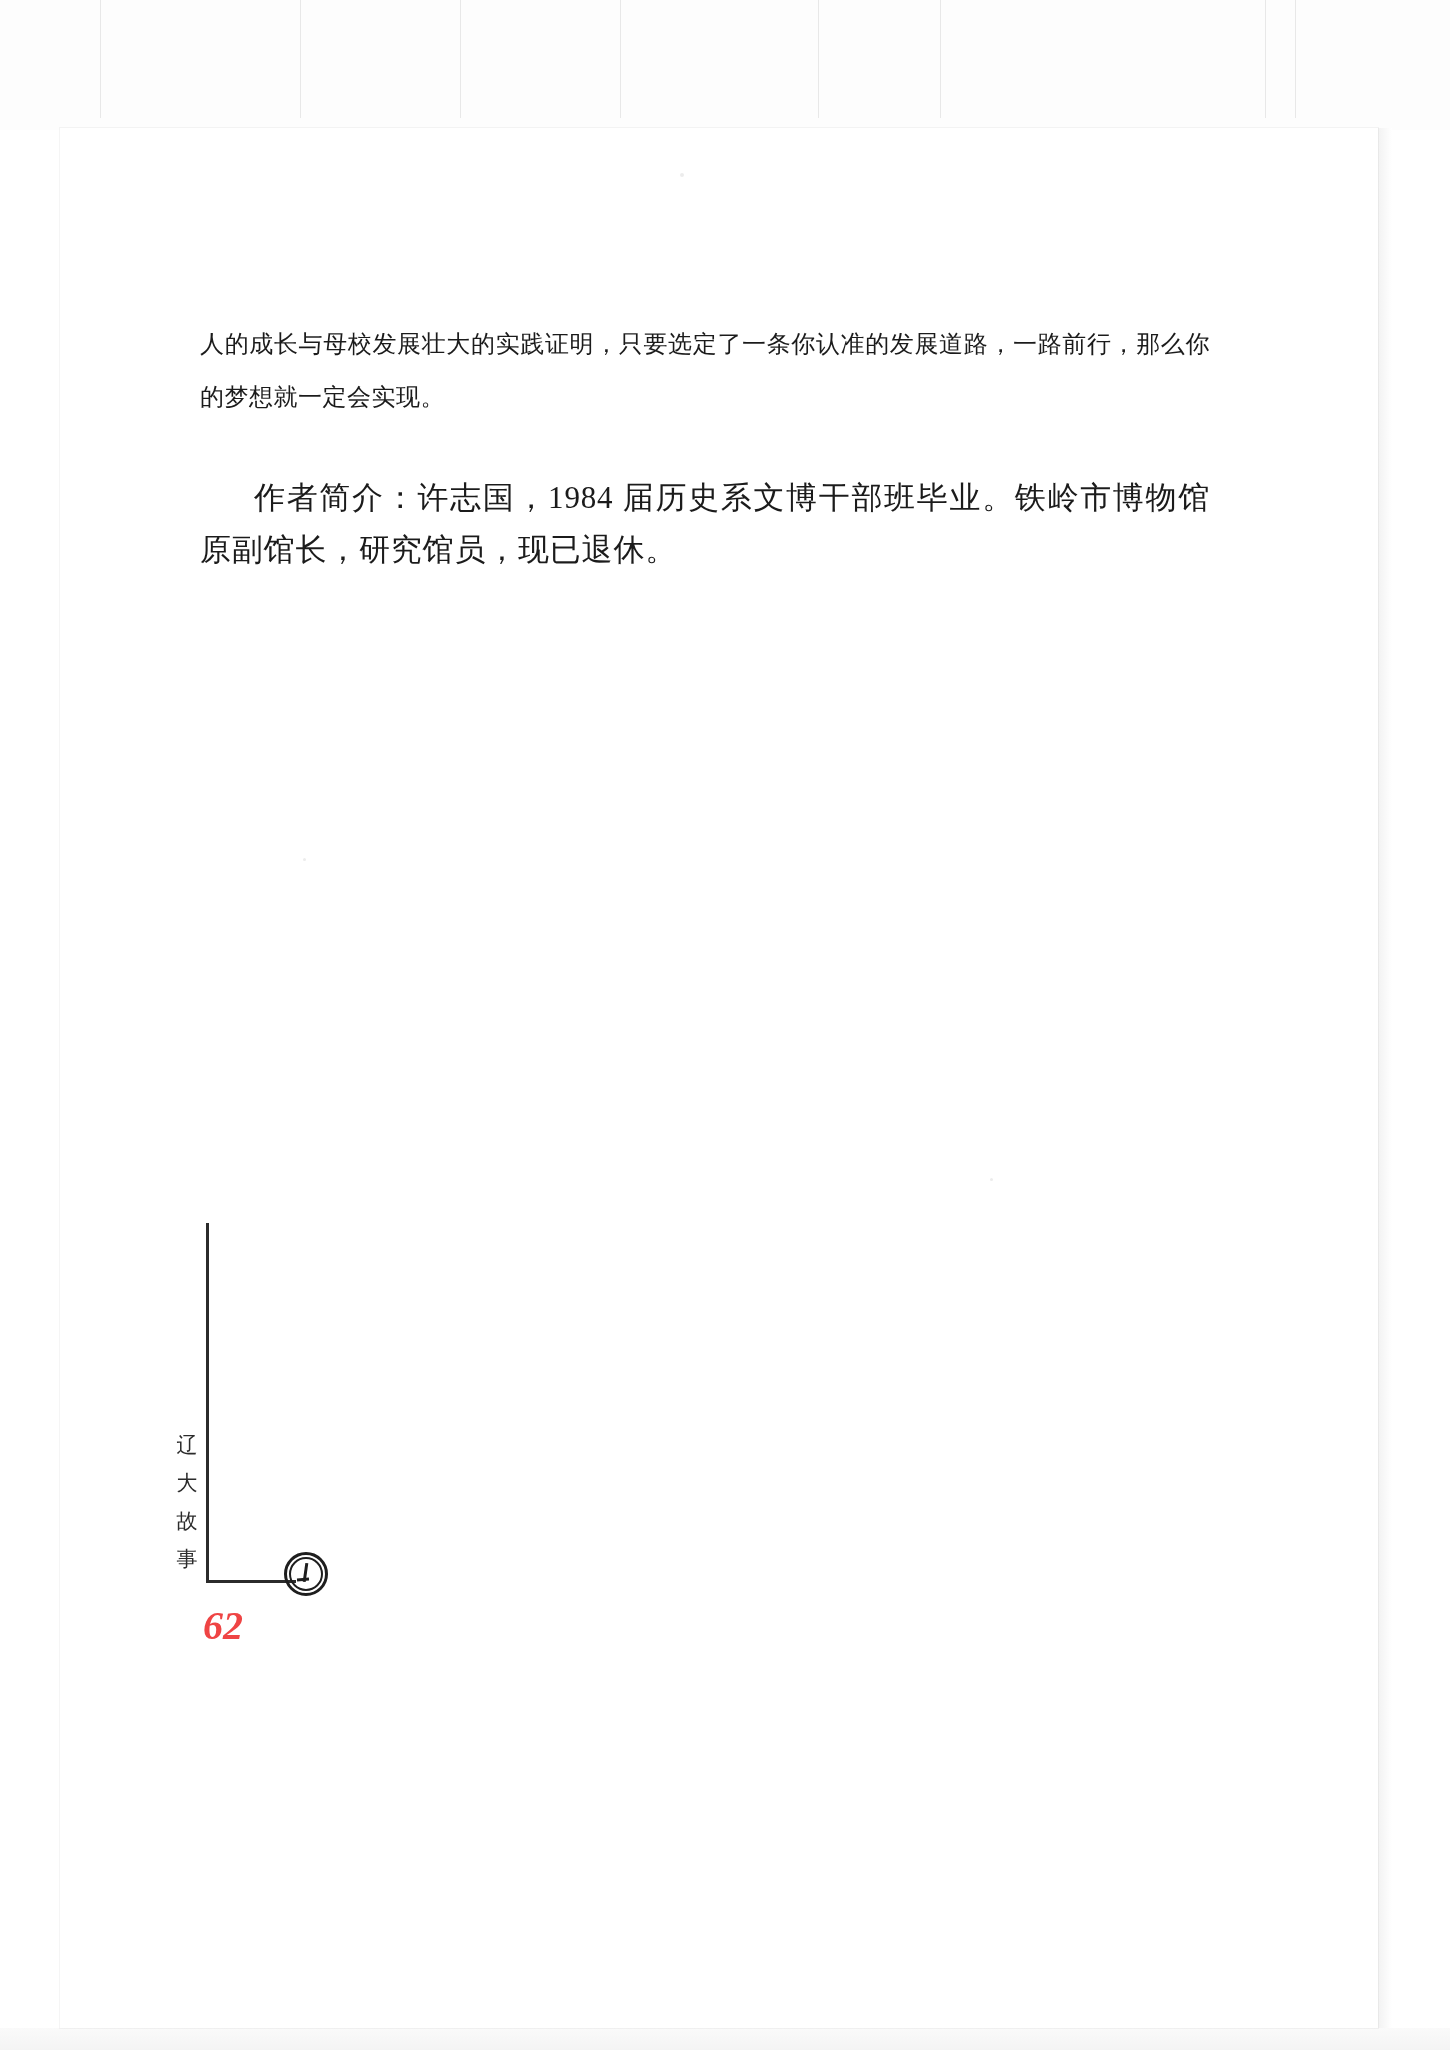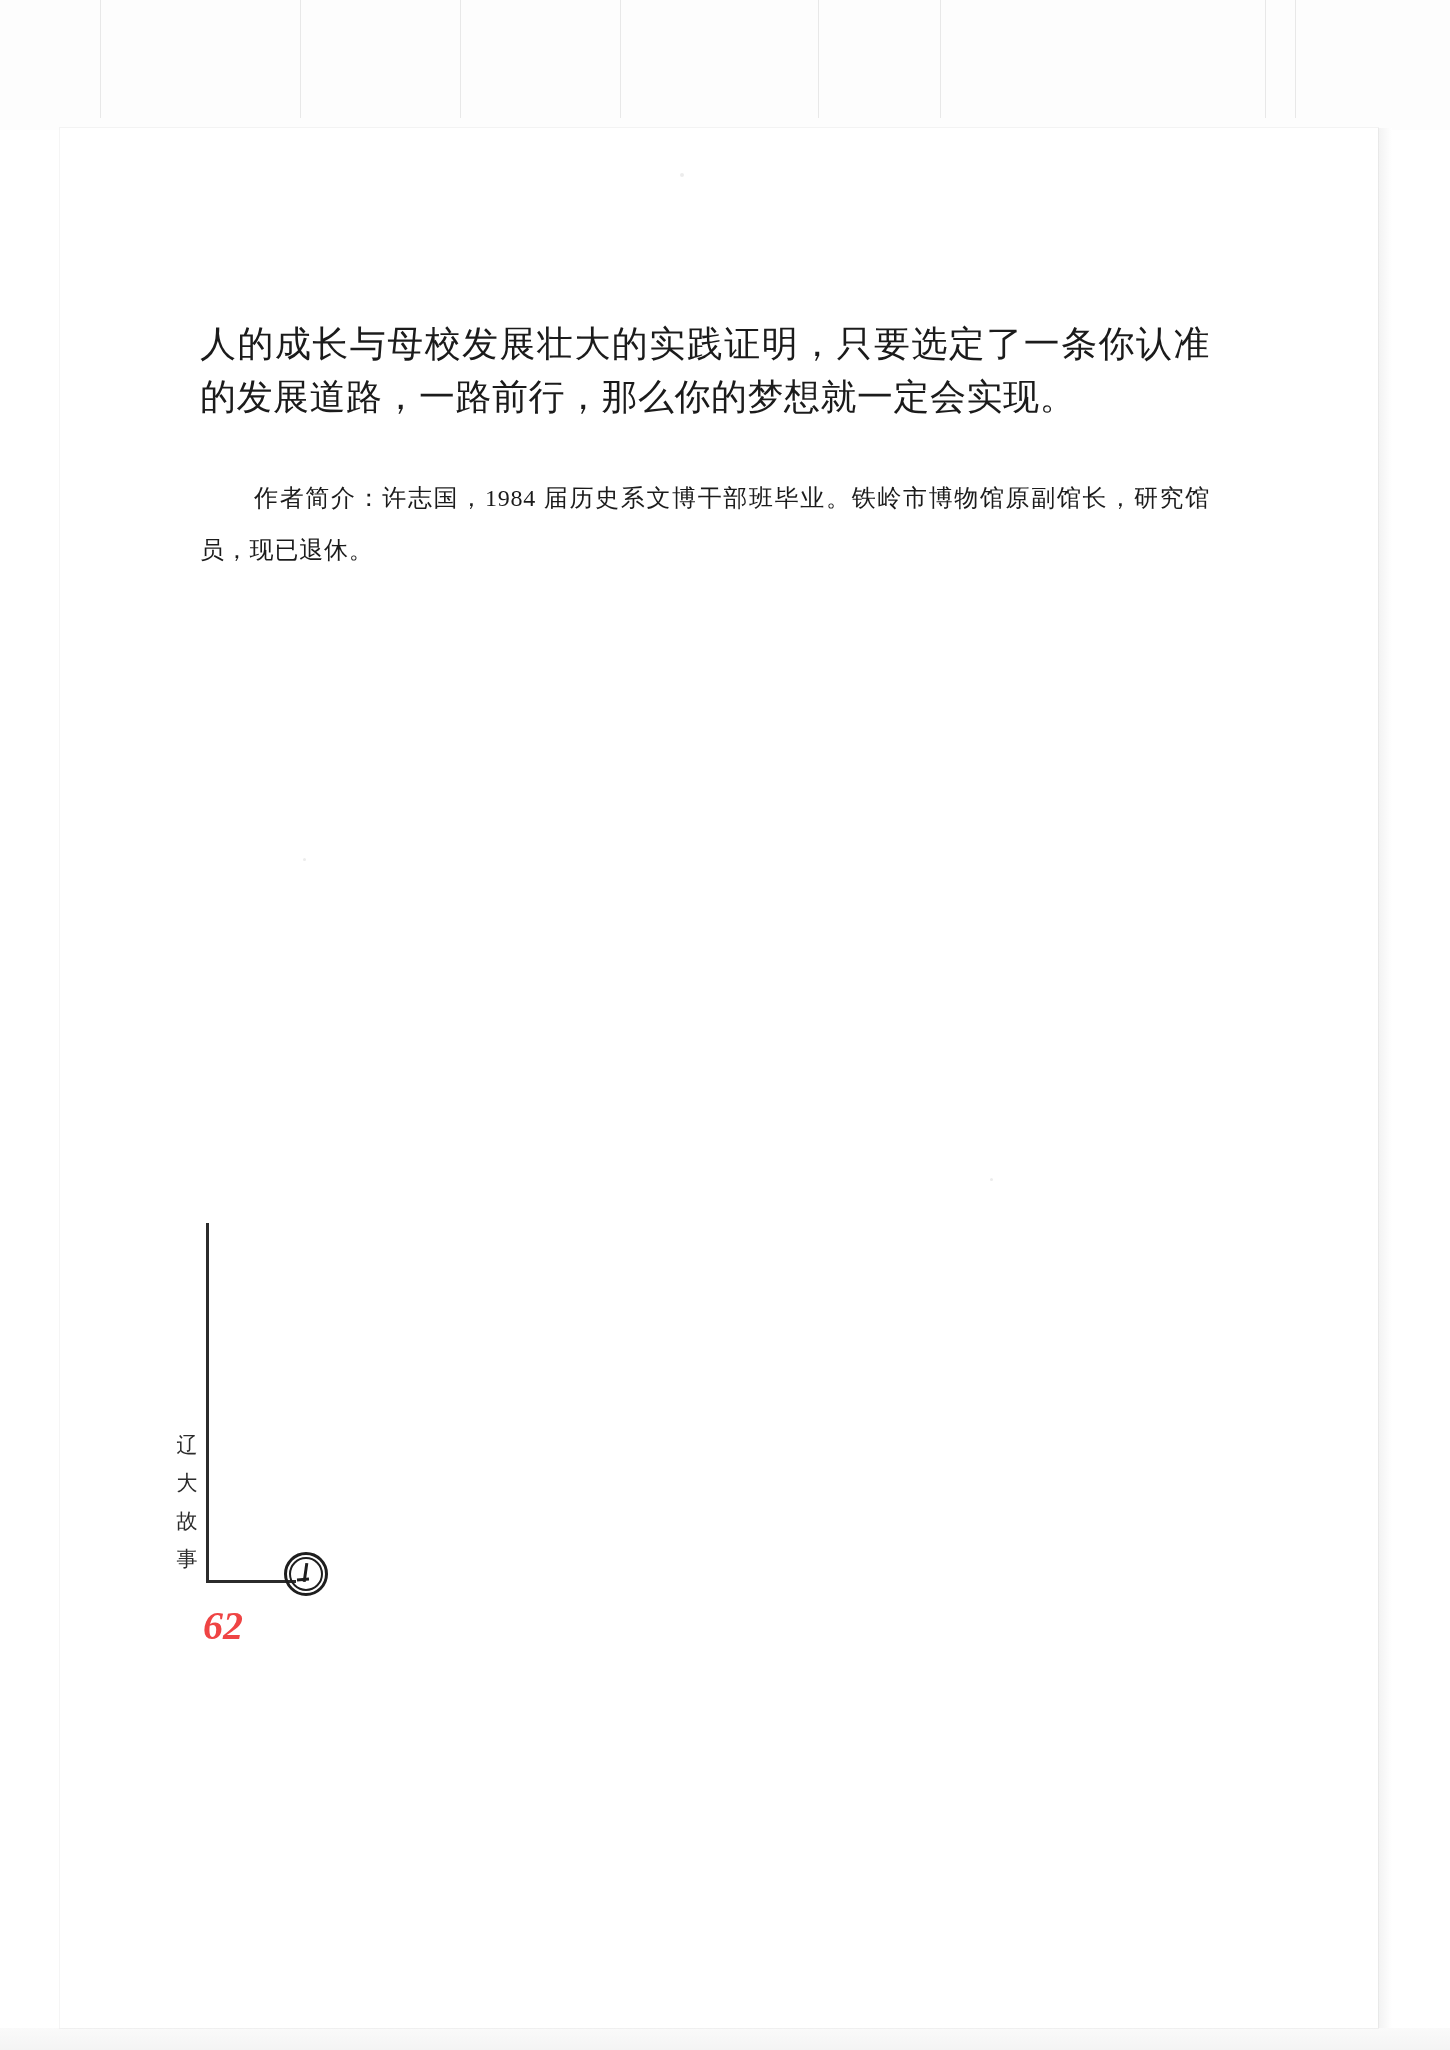--- a/index.html
+++ b/index.html
@@ -76,33 +76,33 @@
 
   
   .body-text {
     position: absolute;
     left: 140px;
     top: 190px;
     width: 1010px;
   }
   .para {
     font-family: "Liberation Serif", serif;
-    font-size: 36px;
+    font-size: 24px;
     line-height: 53px;
     color: #1b1b1b;
     letter-spacing: 0.5px;
     text-align: justify;
   }
   .para.first {
     text-indent: 0;
   }
   .para.bio {
     margin-top: 48px;
     text-indent: 54px;
-    font-size: 24px;
+    font-size: 31px;
     line-height: 52px;
     letter-spacing: 0.8px;
   }
 
   
   .corner-rule-v {
     position: absolute;
     left: 146px;
     top: 1095px;
     width: 3px;

